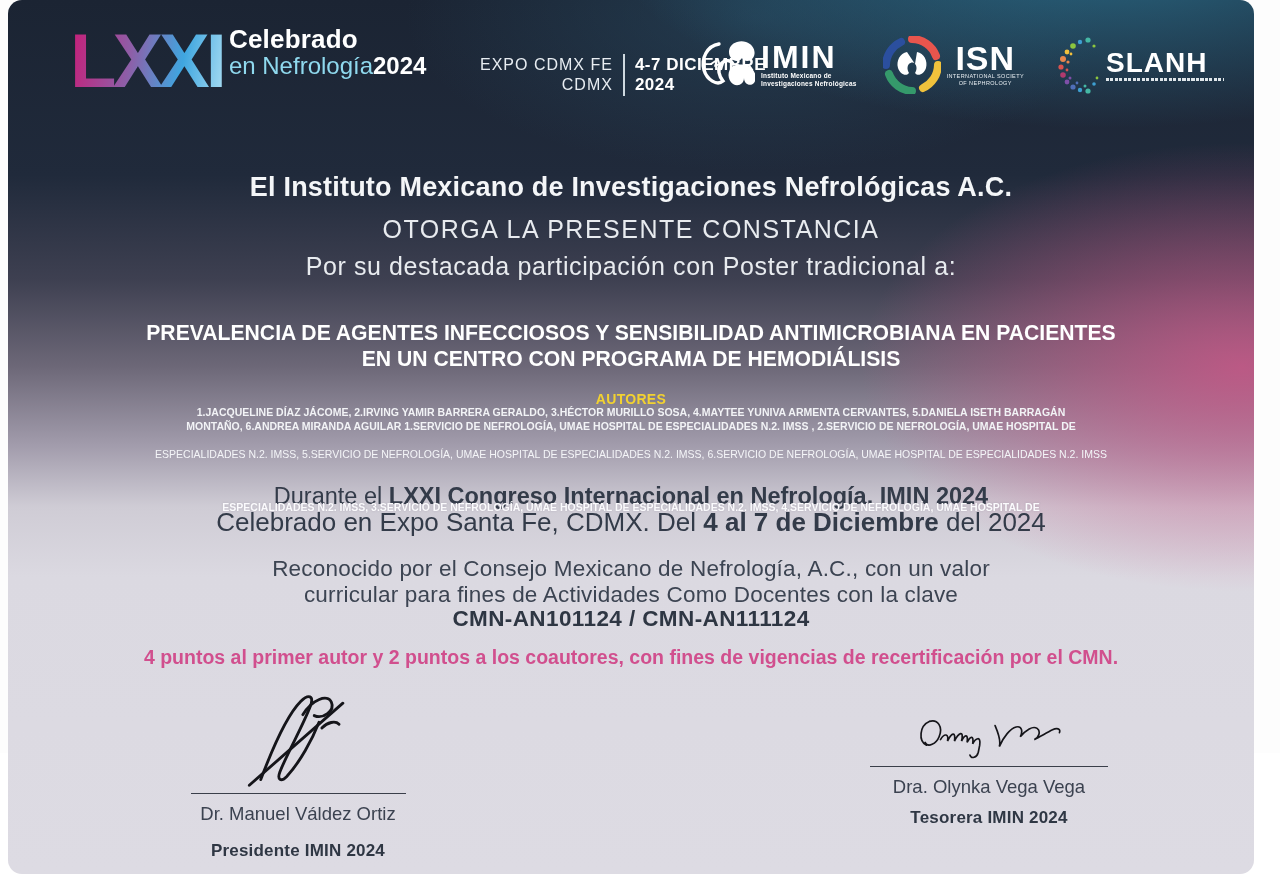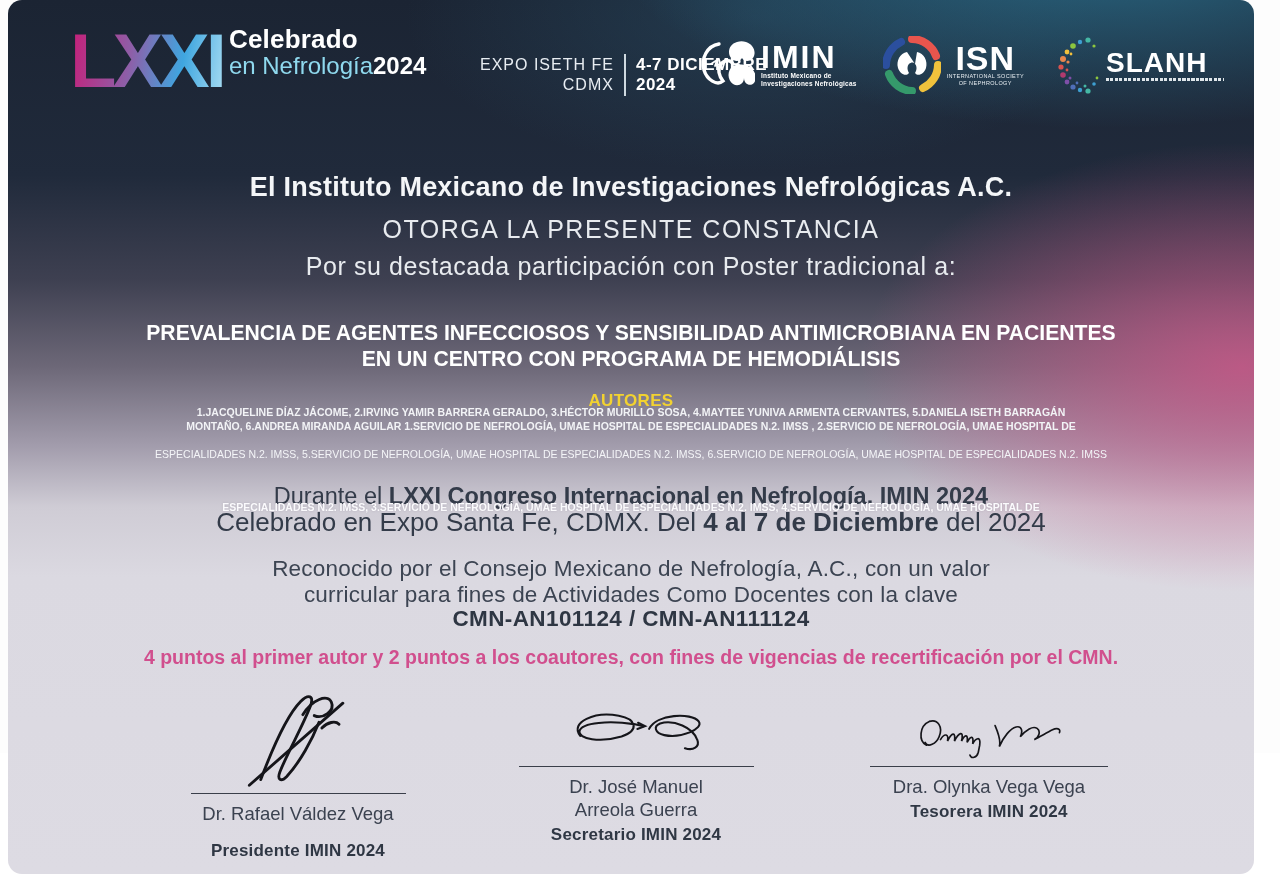--- a/index.html
+++ b/index.html
@@ -57,21 +57,21 @@
   
   .ctext { position:absolute; width:100%; text-align:center; white-space:nowrap; }
 
   .issuer   { top:172px; color:#f4f6f8; font-size:27px; font-weight:700; letter-spacing:0.2px; }
   .grant    { top:215px; color:#e8ebef; font-size:25px; font-weight:300; letter-spacing:1.5px; }
   .reason   { top:252px; color:#e8ebef; font-size:25px; font-weight:300; letter-spacing:0.6px; }
 
   .poster1  { top:320px; color:#ffffff; font-size:22.5px; font-weight:700; transform:scaleX(0.94); }
   .poster2  { top:346px; color:#ffffff; font-size:22.5px; font-weight:700; transform:scaleX(0.94); }
 
-  .autores  { top:391px; color:#f2d230; font-size:17px; font-weight:700; letter-spacing:0.3px; }
+  .autores  { top:391px; color:#f2d230; font-size:14px; font-weight:700; letter-spacing:0.3px; }
   .auth1    { top:406px; color:#f2f3f6; font-size:10.5px; font-weight:700; }
   .auth2    { top:420px; color:#f2f3f6; font-size:10.5px; font-weight:700; }
   .affil    { top:448px; color:#f4f5f8; font-size:10.5px; font-weight:400; }
 
   .eventln  { top:483px; color:#333b49; font-size:23.5px; font-weight:400; }
   .eventln b{ font-weight:800; }
   .overlap  { top:501px; color:#fbfbfd; font-size:10.5px; font-weight:700; text-shadow:0 0 2px rgba(120,110,130,0.35);text-align:center; }
   .venueln  { top:507px; color:#333b49; font-size:26px; font-weight:400; }
   .venueln b{ font-weight:800; }
 
@@ -81,21 +81,21 @@
   .recog2   { top:582px; }
   .codes    { top:606px; color:#2e3643; font-size:22.5px; font-weight:800; letter-spacing:0.4px; }
 
   .points   { top:646px; color:#d14f8e; font-size:19.5px; font-weight:700; }
 
   
   .sig-col { position:absolute; text-align:center; }
   .sig-col .sigimg { display:block; margin:0 auto; }
   .sig-line { height:0; border-top:1.6px solid #3a3f4a; margin:0 auto; }
   .sig-name { color:#3b4250; font-size:18.5px; line-height:23px; margin-top:8px; font-weight:400; }
-  .sig-role { color:#2f3744; font-size:17px; font-weight:800; margin-top:4px; letter-spacing:0.2px; }
+  .sig-role { color:#2f3744; font-size:17px; font-weight:800; margin-top:10px; letter-spacing:0.2px; }
 
   .col1 { left:140px;  top:686px; width:300px; }
   .col2 { left:478px;  top:700px; width:300px; }
   .col3 { left:816px;  top:706px; width:330px; }
   .col1 .sig-line { width:215px; margin-top:2px; }
   .col2 .sig-line { width:235px; margin-top:4px; }
   .col3 .sig-line { width:238px; margin-top:4px; }
   .col1 .sig-role { margin-top:16px; }
 </style>
 </head>
@@ -109,21 +109,21 @@
       <div class="brand">
         <div class="brand-lxxi">LXXI</div>
         <div class="brand-text">
           <div class="brand-line1">Celebrado</div>
           <div class="brand-line3"><span class="lightblue">en Nefrología</span><span class="bold-white">2024</span></div>
         </div>
       </div>
 
       <div class="venue-block">
         <div class="venue-left">
-          <div>EXPO ISETH FE</div>
+          <div>EXPO CDMX FE</div>
           <div>CDMX</div>
         </div>
         <div class="venue-divider"></div>
         <div class="venue-right">
           <div>4-7 DICIEMBRE</div>
           <div>2024</div>
         </div>
       </div>
 
       <div class="logos">
@@ -218,40 +218,25 @@
       <svg class="sigimg" width="150" height="105" viewBox="0 0 150 110">
         <g fill="none" stroke="#15151a" stroke-width="3" stroke-linecap="round">
           <path d="M36 98 C48 66 64 30 78 16 C86 8 92 10 88 21 C80 42 64 70 56 90 C53 98 57 101 63 95 C77 80 90 56 97 38"></path>
           <path d="M80 30 C90 14 106 8 110 17 C114 26 101 35 92 31"></path>
           <path d="M24 104 L122 18"></path>
           <path d="M100 44 C106 38 114 36 118 40"></path>
         </g>
       </svg>
       <div class="sig-line"></div>
       <div class="sig-name">
-        <div>Dr. Rafael Váldez Vega</div>
+        <div>Dr. Manuel Váldez Ortiz</div>
       </div>
       <div class="sig-role">Presidente IMIN 2024</div>
     </div>
 
-    <div class="sig-col col2">
-      <svg class="sigimg" width="230" height="62" viewBox="0 0 230 90">
-        <g fill="none" stroke="#15151a" stroke-width="3" stroke-linecap="round">
-          <path d="M34 52 C18 32 56 16 90 23 C116 28 120 44 94 53 C64 62 30 57 33 45 C36 32 78 30 112 35 L126 38"></path>
-          <path d="M118 33 L128 38 L117 42"></path>
-          <path d="M134 42 C144 20 196 18 206 31 C214 42 180 56 156 51 C142 48 140 38 150 34 C170 28 198 40 204 58 C208 68 198 74 186 70"></path>
-        </g>
-      </svg>
-      <div class="sig-line"></div>
-      <div class="sig-name">
-        <div>Dr. José Manuel</div>
-        <div>Arreola Guerra</div>
-      </div>
-      <div class="sig-role">Secretario IMIN 2024</div>
-    </div>
 
     <div class="sig-col col3">
       <svg class="sigimg" width="235" height="56" viewBox="0 0 240 80">
         <g fill="none" stroke="#15151a" stroke-width="2.4" stroke-linecap="round">
           <path d="M30 56 C18 50 20 28 34 22 C46 18 54 30 48 44 C44 54 32 60 28 52"></path>
           <path d="M50 48 C56 38 62 40 60 50 C66 38 72 36 70 50 C76 38 84 34 80 50 C84 42 90 38 88 52 C92 44 98 40 96 54 C100 46 108 42 106 56 L104 66 C102 74 94 76 92 70"></path>
           <path d="M128 28 C134 42 136 52 134 58 C140 44 150 32 158 30 C166 28 168 36 164 44 C172 34 182 28 188 32 C194 36 190 46 184 48 C192 44 202 38 210 34 C216 31 222 32 220 38"></path>
         </g>
       </svg>
       <div class="sig-line"></div>

